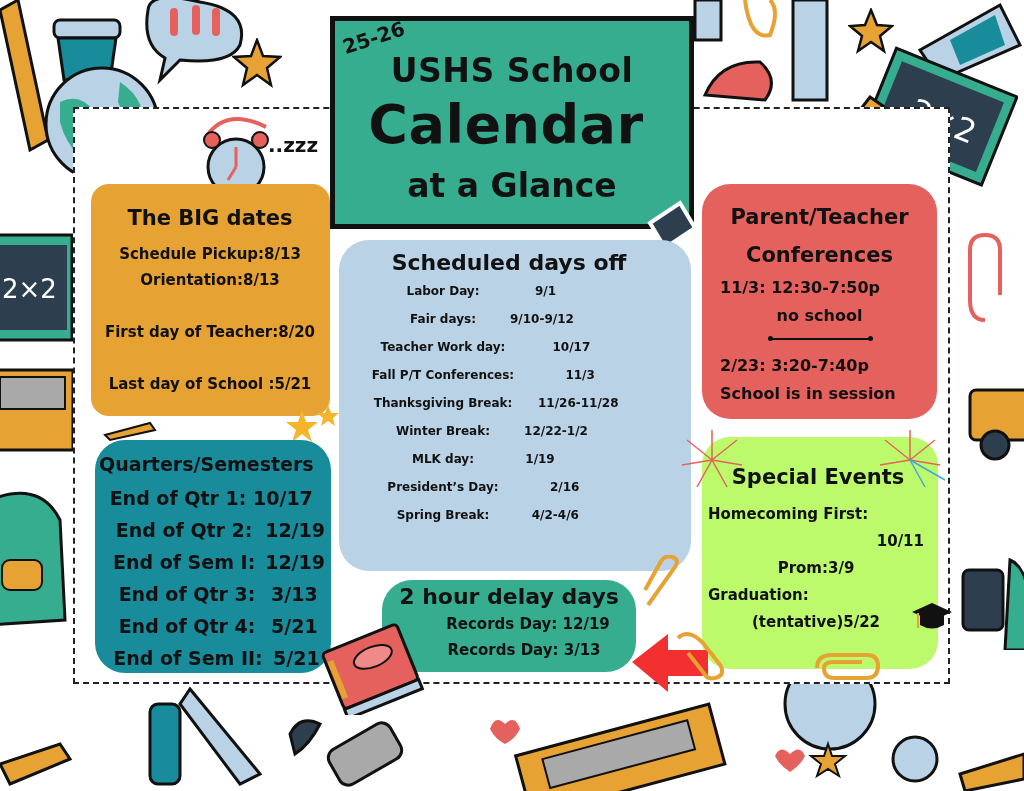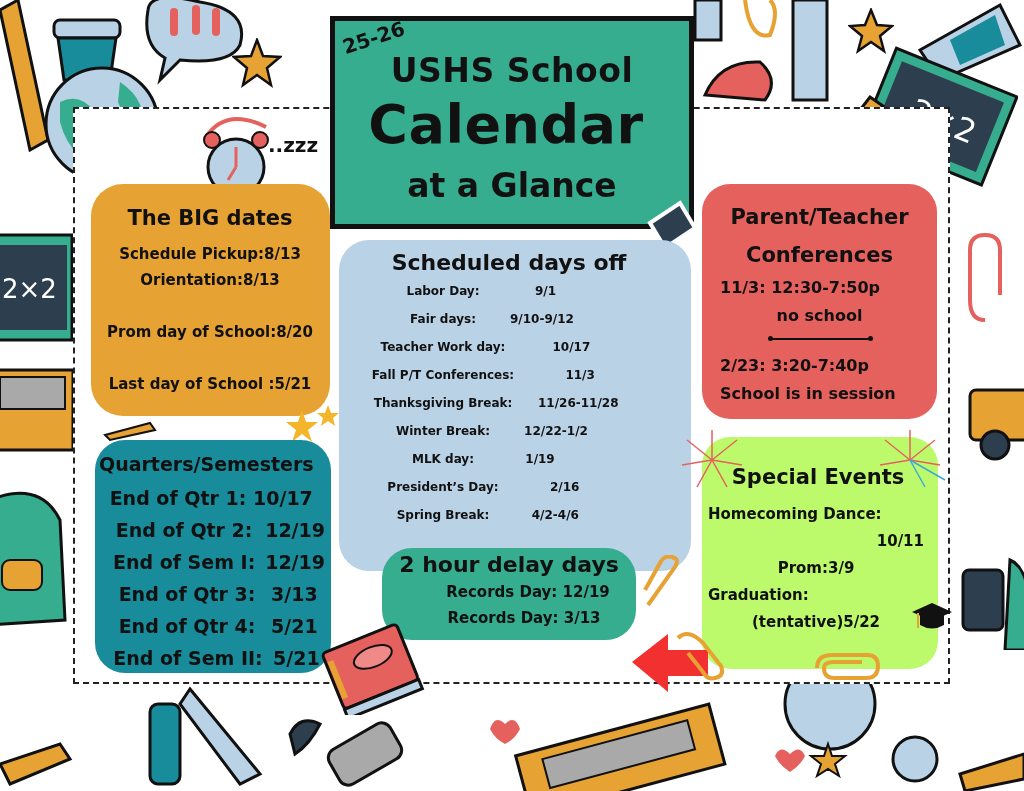--- a/index.html
+++ b/index.html
@@ -16,21 +16,21 @@
 
   .title-box {
     position: absolute; left: 330px; top: 16px; width: 364px; height: 213px;
     background: #36ad8f; border: 5px solid #111; text-align: center;
   }
   .title-year { position: absolute; left: 12px; top: 14px; font-size: 20px; font-weight: 700; transform: rotate(-18deg); transform-origin: left bottom; }
   .title-l1 { position: absolute; left: 0; right: 0; top: 30px; font-size: 33px; font-weight: 700; letter-spacing: 0.5px; }
   .title-l2 { position: absolute; left: 0; right: 12px; top: 72px; font-size: 54px; font-weight: 700; letter-spacing: 0.5px; }
   .title-l3 { position: absolute; left: 0; right: 0; top: 145px; font-size: 33px; font-weight: 700; }
 
-  .card { position: absolute; border-radius: 32px; font-weight: 700; }
+  .card { position: absolute; border-radius: 18px; font-weight: 700; }
   .card-title { font-weight: 700; text-align: center; white-space: nowrap; }
   .row { display: flex; justify-content: center; white-space: nowrap; }
 
   .big { left: 91px; top: 184px; width: 239px; height: 232px; background: #e6a233; padding: 22px 4px 0 3px; }
   .big .card-title { font-size: 21px; }
   .big .row { font-size: 15px; }
 
   .qtr { left: 95px; top: 440px; width: 236px; height: 233px; background: #188c9b; border-radius: 30px; padding: 13px 6px 0 4px; }
   .qtr .card-title { font-size: 19px; text-align: left; }
   .qtr .row { font-size: 19px; margin-top: 10px; padding-left: 4px; text-align: center; }
@@ -45,21 +45,21 @@
   .ptc .line { font-size: 16px; line-height: 28px; padding-left: 14px; white-space: nowrap; }
   .ptc .center { text-align: center; padding-left: 0; }
   .divider { position: relative; height: 16px; margin: 0 auto; width: 100px; }
   .divider::before { content: ""; position: absolute; left: 0; right: 0; top: 8px; border-top: 2px solid #111; }
   .divider::after { content: ""; position: absolute; left: -2px; top: 6px; width: 5px; height: 5px; border-radius: 50%; background: #111; box-shadow: 100px 0 0 #111; }
 
   .spec { left: 702px; top: 437px; width: 236px; height: 232px; background: #bdfa6b; border-radius: 28px; padding: 28px 10px 0 6px; }
   .spec .card-title { font-size: 21px; }
   .spec .line { font-size: 15px; line-height: 27px; white-space: nowrap; }
 
-  .delay { left: 382px; top: 548px; width: 254px; height: 92px; background: #36ad8f; border-radius: 30px; padding: 4px 0 0 0; text-align: center; }
+  .delay { left: 382px; top: 580px; width: 254px; height: 92px; background: #36ad8f; border-radius: 30px; padding: 4px 0 0 0; text-align: center; }
   .delay .card-title { font-size: 22px; }
   .delay .line { font-size: 15px; line-height: 26px; }
 </style>
 </head>
 <body>
 
 <div class="bg">
 
   <svg class="doodle" style="left:0;top:0" width="50" height="160">
     <polygon points="0,10 18,0 48,140 30,150" fill="#e6a233" stroke="#111" stroke-width="3"></polygon>
@@ -196,21 +196,21 @@
   <div class="card-title">The BIG dates</div>
   <div class="row" style="margin-top:15px">
     <span>Schedule Pickup:</span>
     <span>8/13</span>
   </div>
   <div class="row" style="margin-top:8px">
     <span>Orientation:</span>
     <span>8/13</span>
   </div>
   <div class="row" style="margin-top:34px">
-    <span>Prom day of School:</span>
+    <span>First day of Teacher:</span>
     <span>8/20</span>
   </div>
   <div class="row" style="margin-top:34px">
     <span>Last day of School :</span>
     <span>5/21</span>
   </div>
 </div>
 
 <svg style="position:absolute;left:100px;top:420px" width="60" height="22">
   <polygon points="5,15 50,3 55,10 10,20" fill="#e6a233" stroke="#111" stroke-width="2"></polygon>
@@ -317,21 +317,21 @@
         <line x1="40" y1="35" x2="70" y2="40"></line>
       <line x1="40" y1="35" x2="15" y2="15"></line>
         <line x1="40" y1="35" x2="10" y2="40"></line>
     </g>
     <g stroke="#3fa9d8" stroke-width="1.5">
       <line x1="40" y1="35" x2="55" y2="62"></line>
         <line x1="40" y1="35" x2="75" y2="55"></line>
     </g>
   </svg>
   <div class="card-title" style="position:relative">Special Events</div>
-  <div class="line" style="margin-top:12px">Homecoming Dance:</div>
+  <div class="line" style="margin-top:12px">Homecoming First:</div>
   <div class="line" style="text-align:right;padding-right:4px">10/11</div>
   <div class="row line">
     <span>Prom:</span>
     <span style="padding-right:4px">3/9</span>
   </div>
   <div class="line">Graduation:</div>
   <div class="row line">
     <span>(tentative)</span>
     <span style="padding-right:4px">5/22</span>
   </div>

